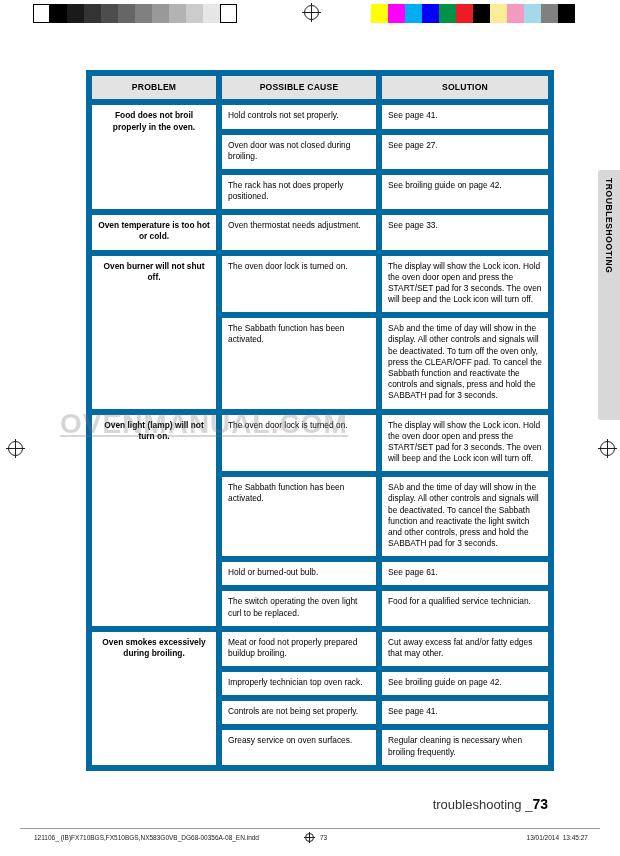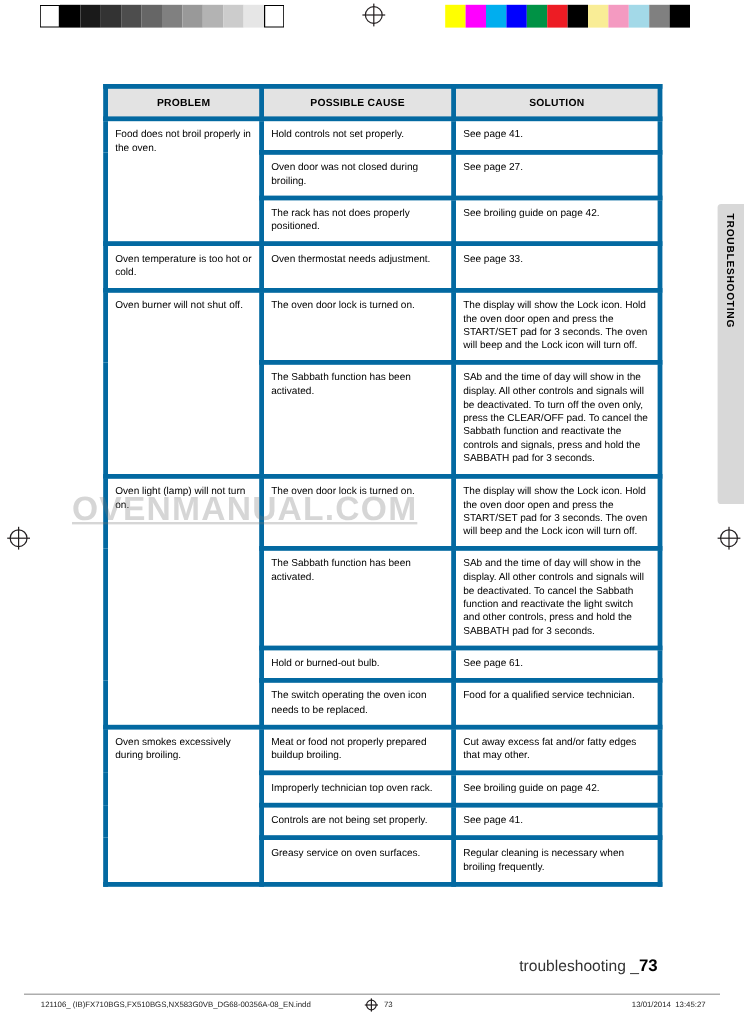--- a/index.html
+++ b/index.html
@@ -108,39 +108,40 @@
     left: 86px;
     top: 70px;
     width: 462px;
   }
   table.tshoot {
     border-collapse: collapse;
     width: 462px;
     table-layout: fixed;
   }
   table.tshoot td, table.tshoot th {
-    border: 4px solid #0369a1;
+    border: 6px solid #0369a1;
     vertical-align: top;
     padding: 5px 6px 7px 6px;
     font-size: 8.4px;
     line-height: 1.33;
   }
   table.tshoot thead th {
     background: #e3e3e3;
     text-align: center;
     font-weight: bold;
     font-size: 8.6px;
     padding: 6px 4px;
     letter-spacing: 0.2px;
   }
   col.c1 { width: 130px; }
   col.c2 { width: 160px; }
   col.c3 { width: 172px; }
   td.problem {
-    font-weight: normal;
+    font-weight: bold;
+    text-align: center;
   }
 
   
   .watermark {
     position: absolute;
     left: 60px;
     top: 408px;
     width: 500px;
     text-align: left;
     font-size: 28px;
@@ -289,21 +290,21 @@
         </tr>
         <tr>
           <td>The Sabbath function has been activated.</td>
           <td>SAb and the time of day will show in the display. All other controls and signals will be deactivated. To cancel the Sabbath function and reactivate the light switch and other controls, press and hold the SABBATH pad for 3 seconds.</td>
         </tr>
         <tr>
           <td>Hold or burned-out bulb.</td>
           <td>See page 61.</td>
         </tr>
         <tr>
-          <td>The switch operating the oven icon needs to be replaced.</td>
+          <td>The switch operating the oven light curl to be replaced.</td>
           <td>Food for a qualified service technician.</td>
         </tr>
         <tr>
           <td class="problem" rowspan="4">Oven smokes excessively during broiling.</td>
           <td>Meat or food not properly prepared buildup broiling.</td>
           <td>Cut away excess fat and/or fatty edges that may other.</td>
         </tr>
         <tr>
           <td>Improperly technician top oven rack.</td>
           <td>See broiling guide on page 42.</td>

